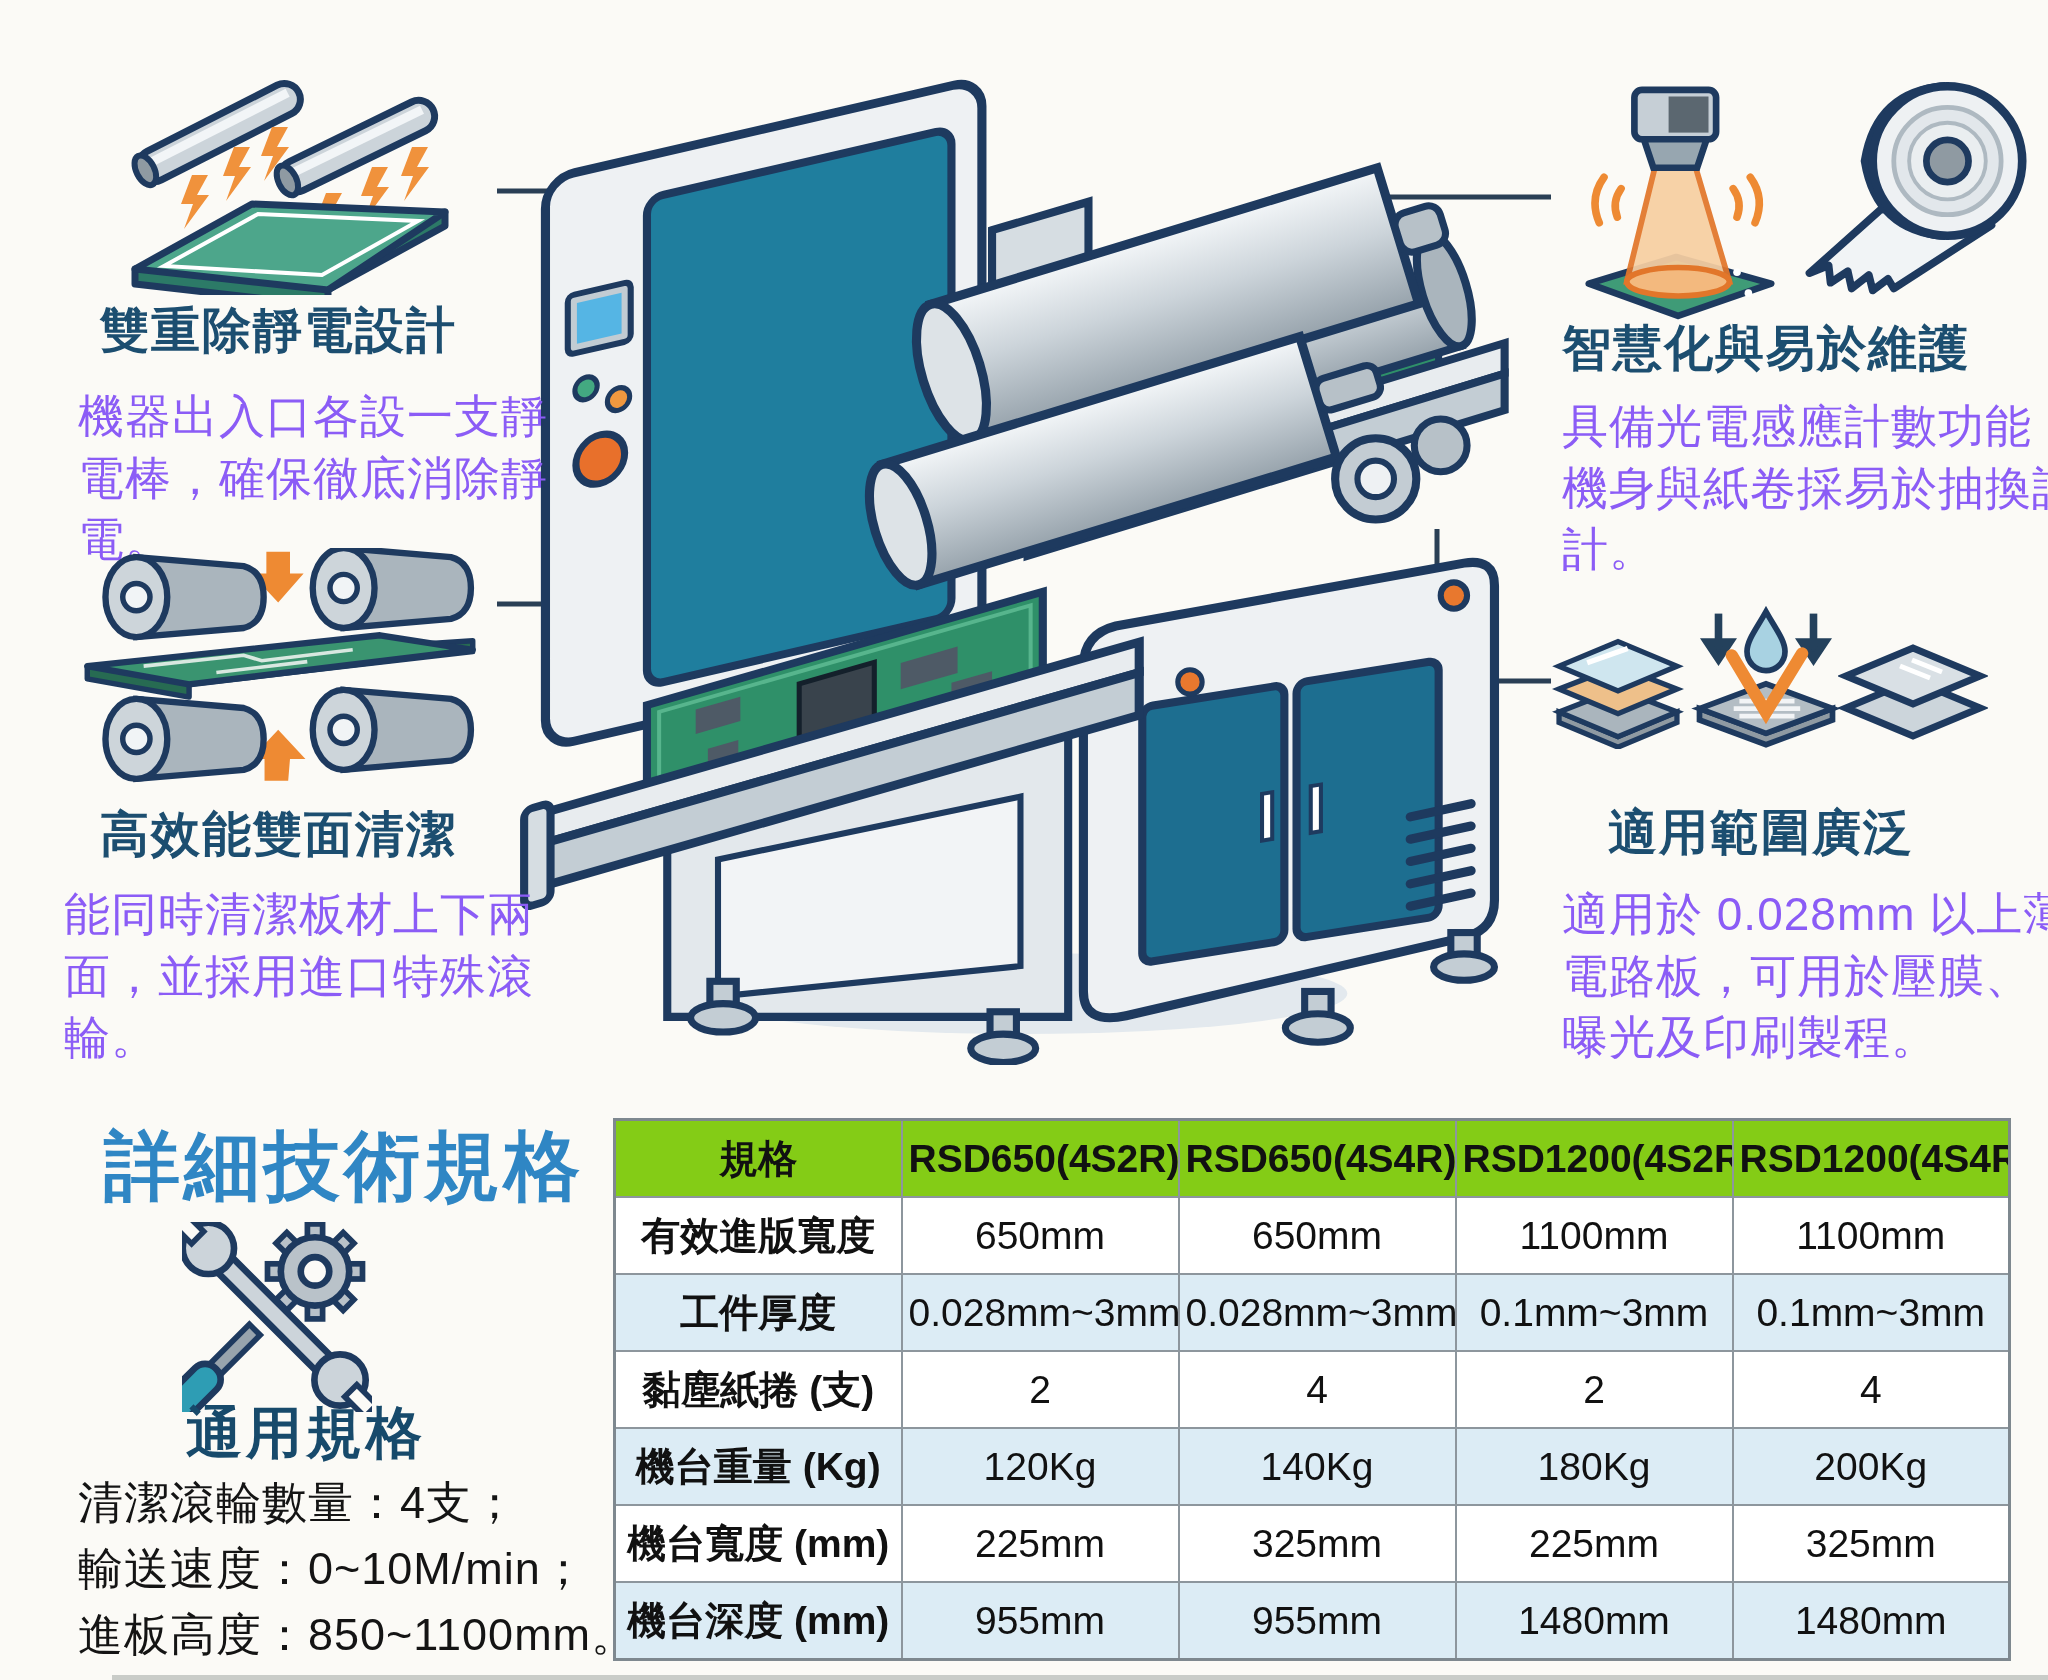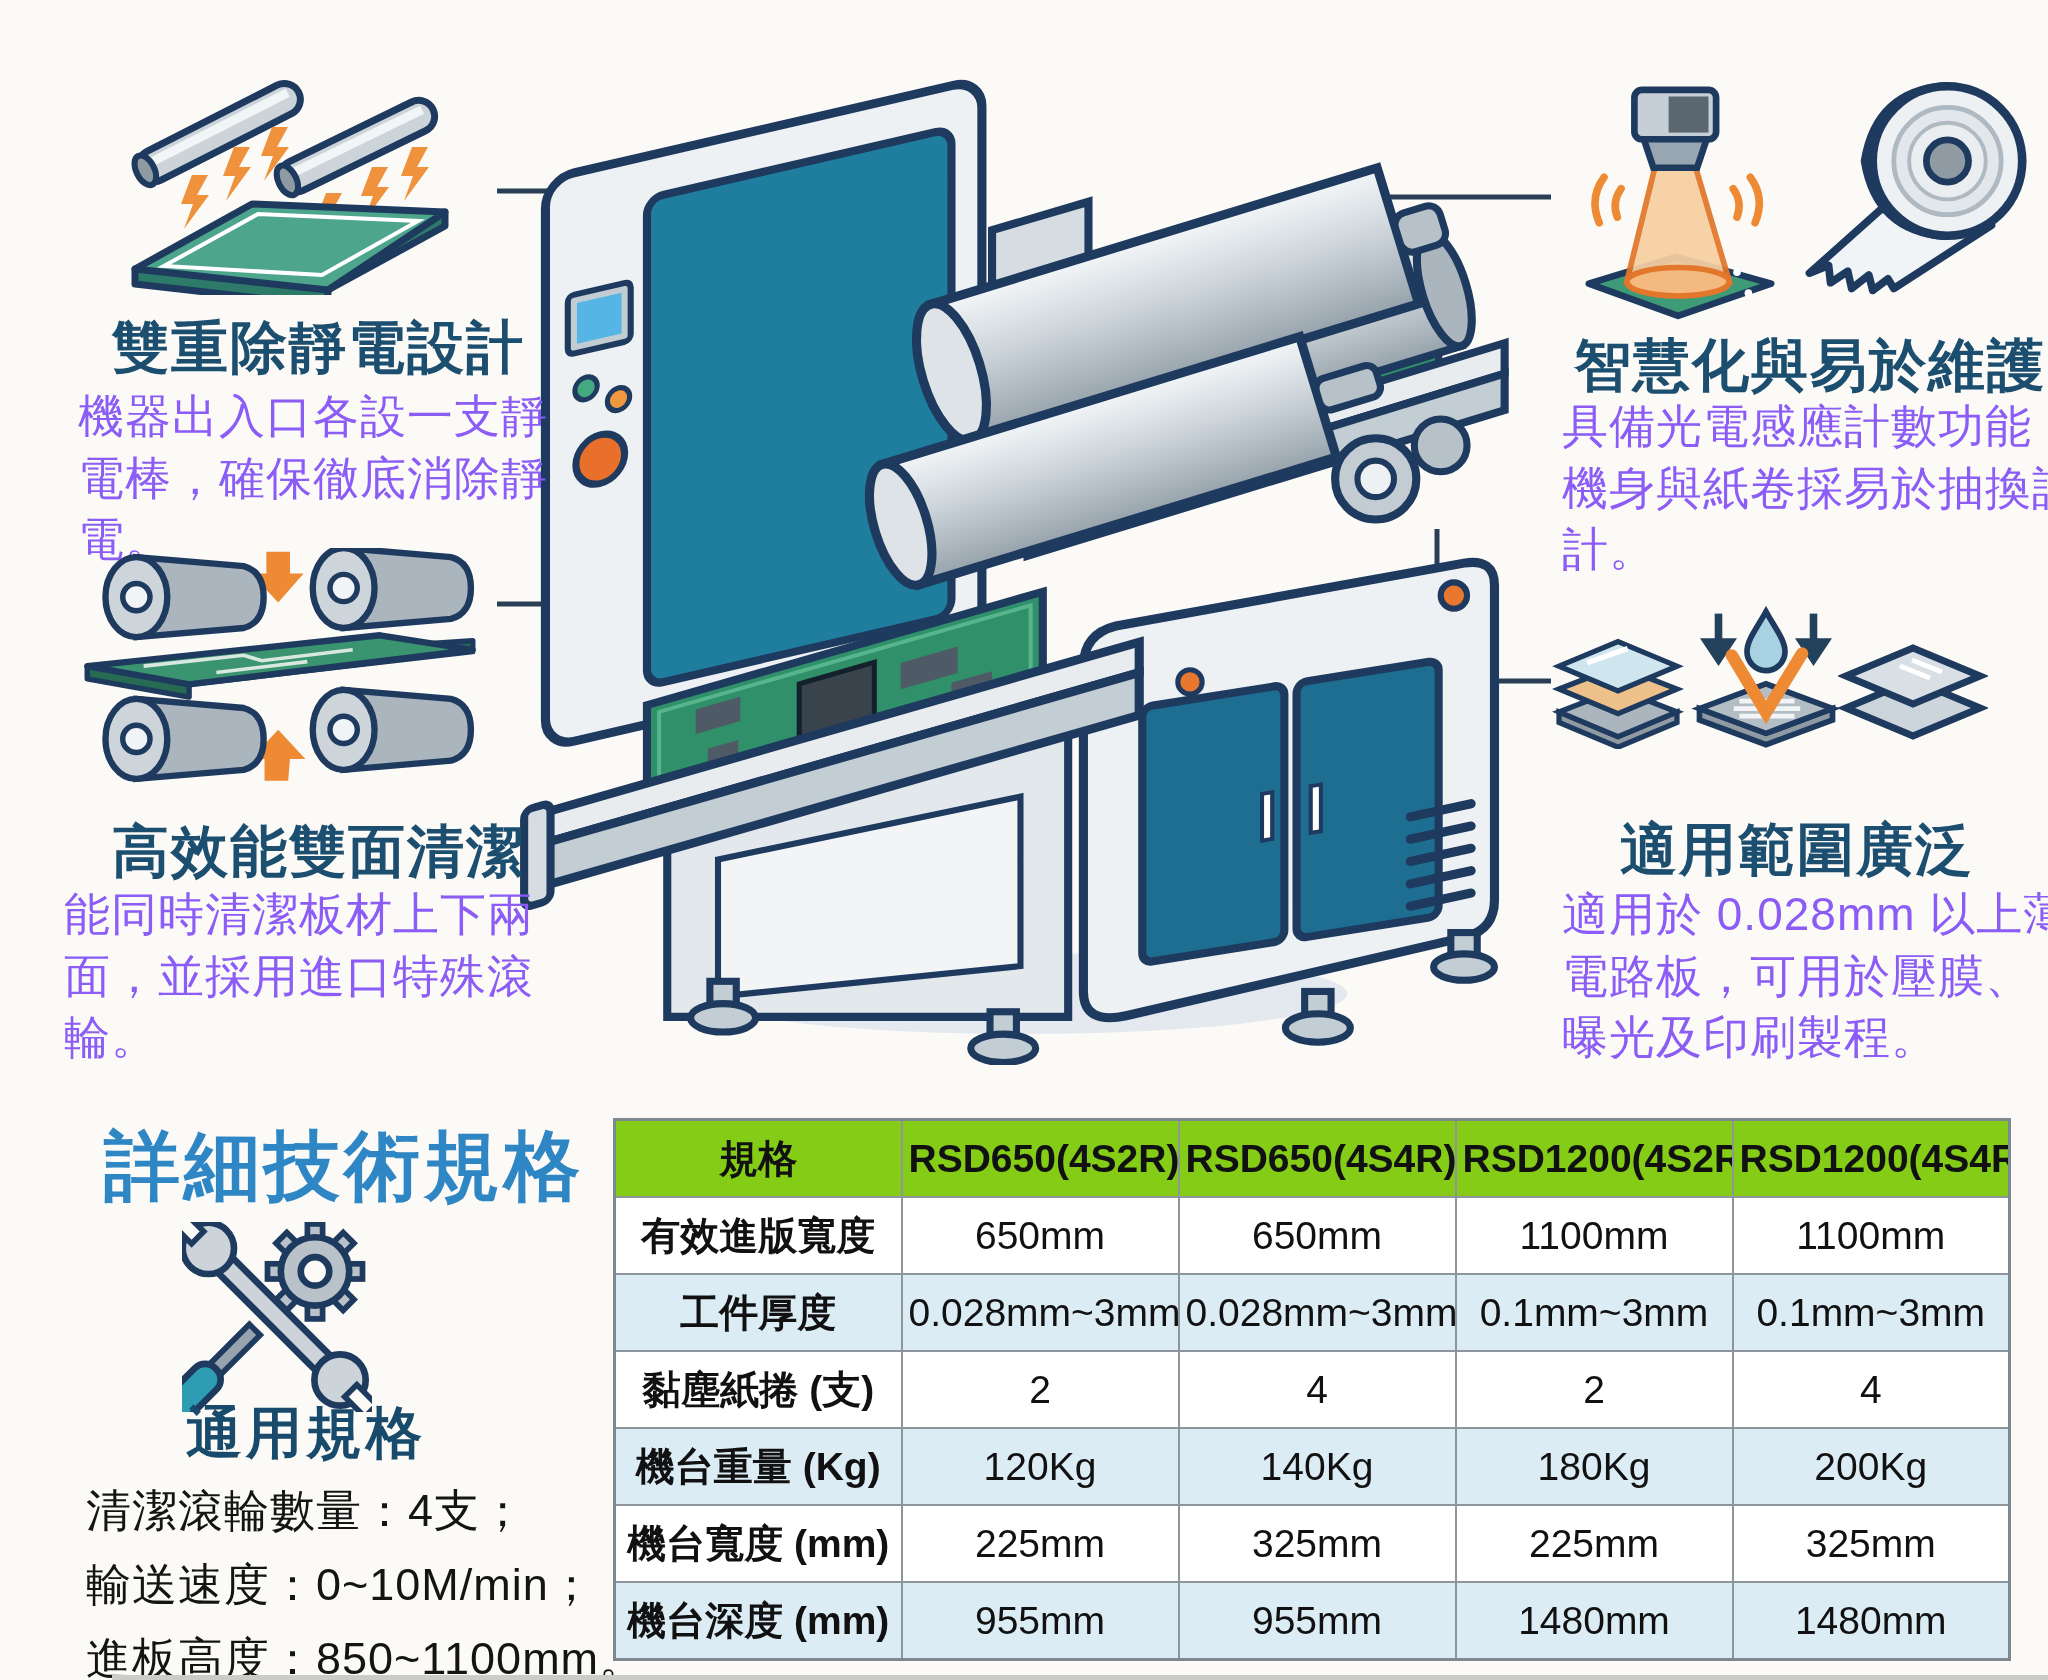--- a/index.html
+++ b/index.html
@@ -3,34 +3,34 @@
 <meta charset="utf-8">
 <style>
   html,body{margin:0;padding:0;}
   .page{
     position:relative; width:2048px; height:1680px; overflow:hidden;
     background:#fbfaf6;
     font-family:"Liberation Sans","DejaVu Sans",sans-serif;
   }
   .abs{position:absolute;}
   .feature-title{
-    font-weight:bold; color:#1c4e70; font-size:57px; letter-spacing:2px;
-    white-space:nowrap; margin:12px;
+    font-weight:bold; color:#1c4e70; font-size:49px; letter-spacing:2px;
+    white-space:nowrap; margin:0;
   }
   .feature-body{
     color:#8b5cf6; font-size:46px; line-height:1.34; margin:0; letter-spacing:1px;
   }
   .main-title{
     font-weight:bold; color:#2f86c4; font-size:76px; letter-spacing:4px; margin:12px; white-space:nowrap;
   }
   .sub-title{
     font-weight:bold; color:#174a6b; font-size:56px; letter-spacing:4px; margin:0; white-space:nowrap;
   }
   .spec-lines{ color:#141414; font-size:45px; line-height:1.47; margin:0; letter-spacing:1px;}
-  .spec-lines p{margin:8px;}
+  .spec-lines p{margin:0;}
   table.spec{
     border-collapse:collapse; table-layout:fixed;
     width:1392px; background:#ffffff;
     border:3px solid #7e888f;
     font-size:39px; color:#111;
   }
   table.spec th, table.spec td{
     border:2px solid #8d969d; text-align:center; vertical-align:middle;
     height:75px; padding:0 6px; overflow:hidden;
   }

